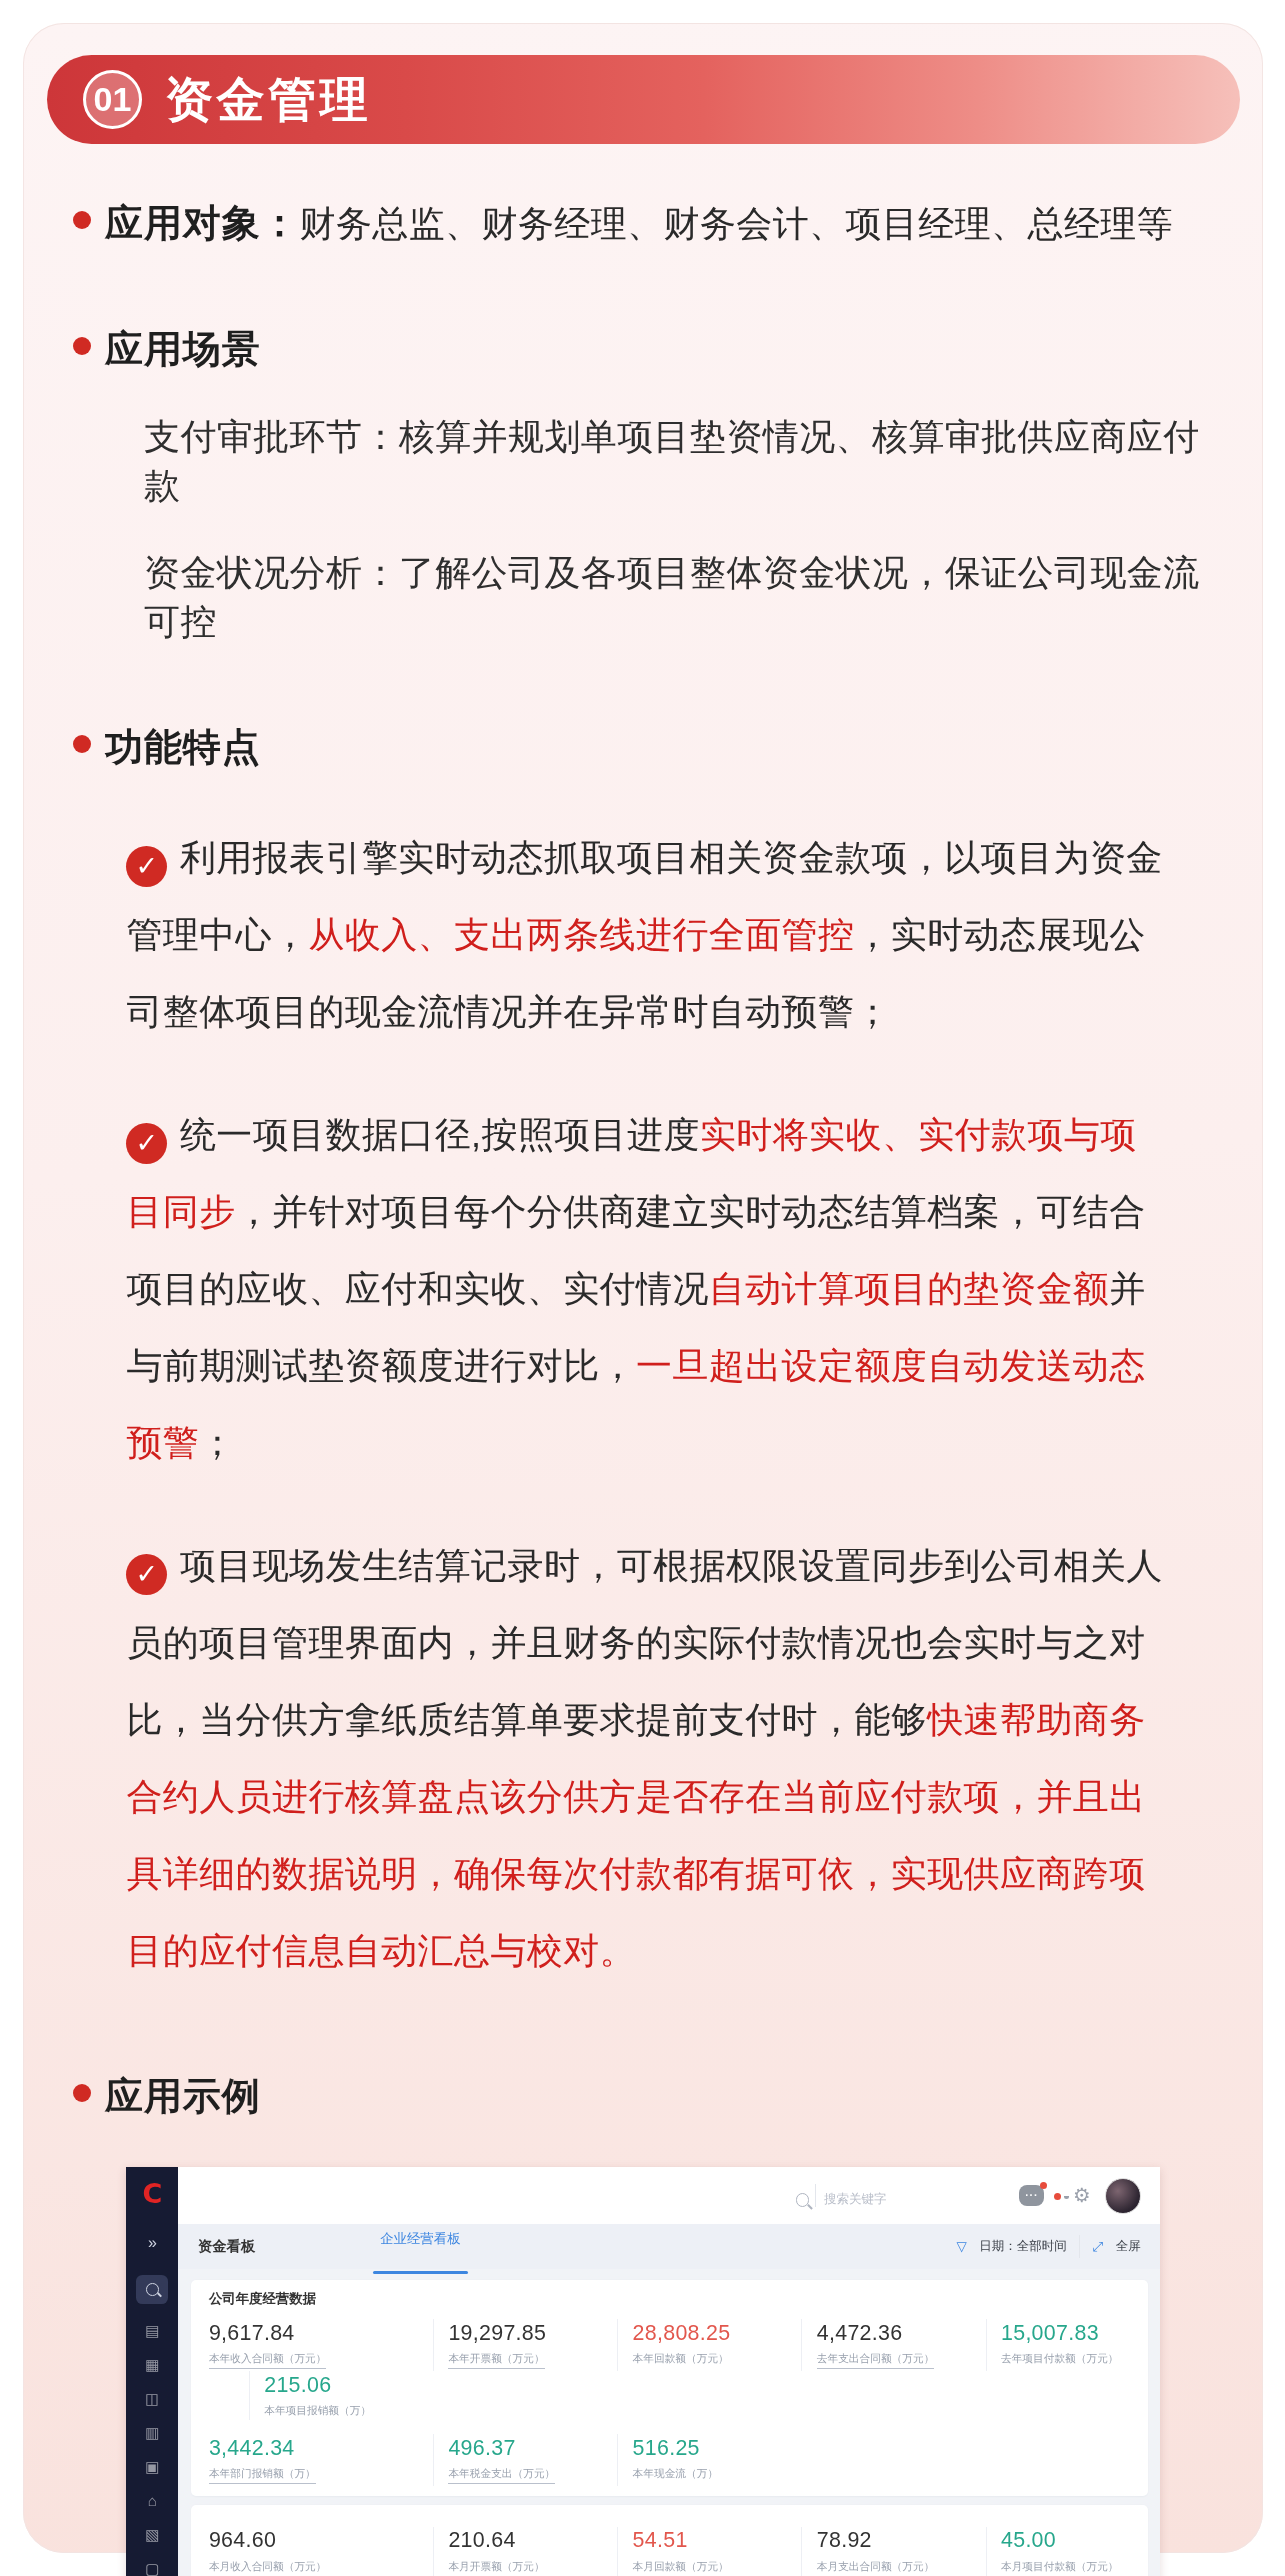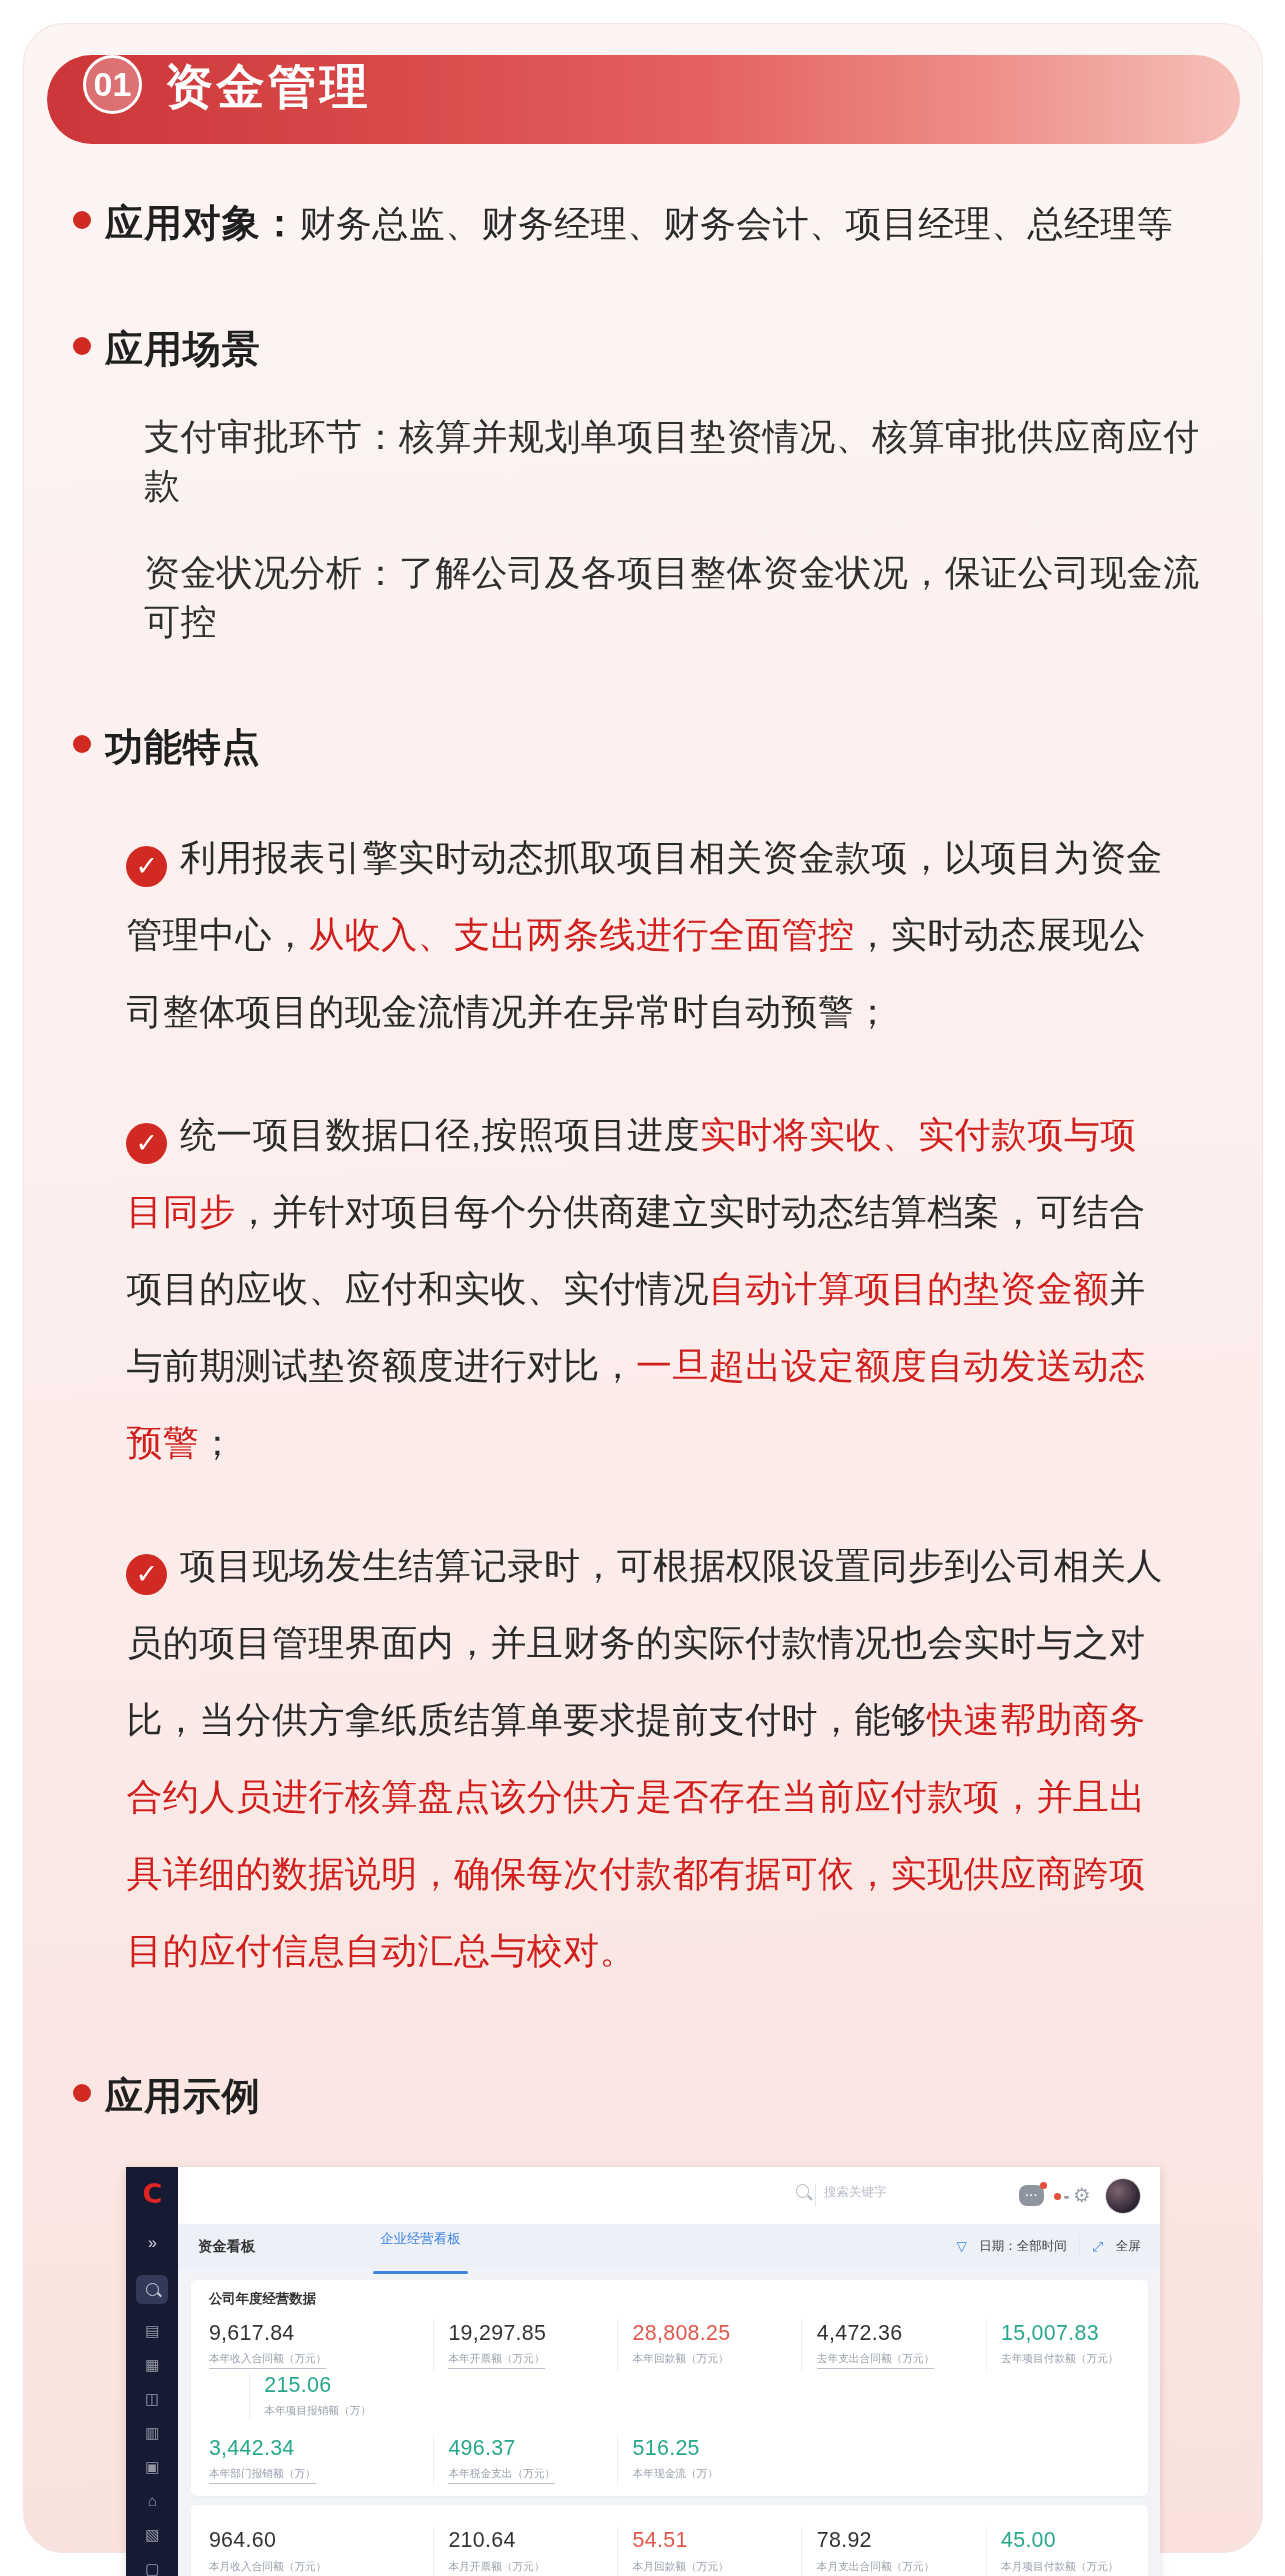--- a/index.html
+++ b/index.html
@@ -3,21 +3,21 @@
 <meta charset="utf-8">
 <style>
   html,body{margin:0;padding:0;background:#ffffff;font-family:"Liberation Sans","DejaVu Sans",sans-serif;}
   .page{position:relative;width:1286px;height:2576px;background:#fff;overflow:hidden;}
   .card{position:absolute;left:23px;top:23px;right:23px;bottom:23px;border-radius:41px;
         background:linear-gradient(178deg,#fdf4f4 0%,#fcefee 45%,#f9e2dd 100%);
         box-shadow:0 0 0 0.9px #f3e4e2 inset;}
   
   .hero{position:relative;margin:32px 23px 0 24px;height:89px;border-radius:46px;
         background:linear-gradient(90deg,#cd3639 0%,#d94a49 30%,#e4625e 55%,#ee8d87 78%,#f6c0ba 100%);
-        display:flex;padding-left:36px;box-sizing:border-box;}
+        display:flex;align-items:center;padding-left:36px;box-sizing:border-box;}
   .hero .numball{width:59px;height:59px;border-radius:50%;background:rgba(255,255,255,.28);
         border:3.6px solid #ffffff;box-sizing:border-box;display:flex;align-items:center;justify-content:center;
         color:#fff;font-size:34px;font-weight:bold;}
   .hero .ttl{color:#fff;font-size:48px;font-weight:bold;margin-left:23px;letter-spacing:3.6px;}
   
   .sect{position:relative;margin-left:82px;margin-right:36px;color:#252525;}
   .dot{position:absolute;left:-32px;top:12.5px;width:18px;height:18px;border-radius:50%;background:#d02a23;}
   .h2{font-size:38px;font-weight:bold;color:#1f1f1f;letter-spacing:0.9px;}
   .inline-body{font-size:36px;font-weight:normal;color:#2a2a2a;letter-spacing:0.4px;}
   .scenario-line{font-size:36px;color:#2f2f2f;margin:38px 0 0 39px;letter-spacing:0.4px;max-width:1134px;}
@@ -34,21 +34,21 @@
   .snav .logo{color:#e02424;font-size:27px;font-weight:bold;margin-top:10.7px;font-family:"DejaVu Sans",sans-serif;}
   .snav .collapse{color:#cfd4e2;font-size:16px;margin-top:25px;}
   .snav .searchbox{width:32px;height:29px;background:#333a59;border-radius:6.3px;margin-top:23px;
         display:flex;align-items:center;justify-content:center;}
   .mag{position:relative;width:10.7px;height:10.7px;border:1.8px solid #cfd4e2;border-radius:50%;}
   .mag::after{content:"";position:absolute;width:5.4px;height:1.8px;background:#cfd4e2;transform:rotate(45deg);right:-4.5px;bottom:-0.9px;}
   .nav-ic{color:rgba(255,255,255,.55);font-size:15px;margin-top:19px;line-height:1;cursor:pointer;}
   .smain{flex:1;display:flex;flex-direction:column;min-width:0;}
   .stopbar{height:57px;background:#ffffff;display:flex;align-items:center;justify-content:flex-end;
         padding-right:19.6px;gap:14.3px;}
-  .search-area{display:flex;align-items:flex-start;gap:6px;margin-right:63px;}
+  .search-area{display:flex;align-items:flex-end;gap:6px;margin-right:63px;}
   .mag2{position:relative;width:11.6px;height:11.6px;border:1.8px solid #aeb4bf;border-radius:50%;}
   .mag2::after{content:"";position:absolute;width:6.3px;height:1.8px;background:#aeb4bf;transform:rotate(45deg);right:-5.4px;bottom:-1.8px;}
   .vdiv{width:0.9px;height:23px;background:#e3e6ec;}
   .search-ph{border:none;outline:none;font-size:12.5px;color:#8d939f;background:transparent;width:116px;font-family:inherit;}
   .search-ph::placeholder{color:#b9bec9;}
   .tico{position:relative;}
   .chatic{width:25px;height:21.4px;background:#8f959e;border-radius:8px;display:flex;align-items:center;justify-content:center;
         color:#fff;font-size:10.7px;letter-spacing:0.9px;font-weight:bold;}
   .bellic{position:relative;width:16px;height:14.3px;background:#9aa0ab;border-radius:8px 8px 1.8px 1.8px;margin-top:2.7px;}
   .bellic::after{content:"";position:absolute;left:5.4px;bottom:-3.6px;width:5.4px;height:3.6px;background:#9aa0ab;border-radius:0 0 3.6px 3.6px;}

